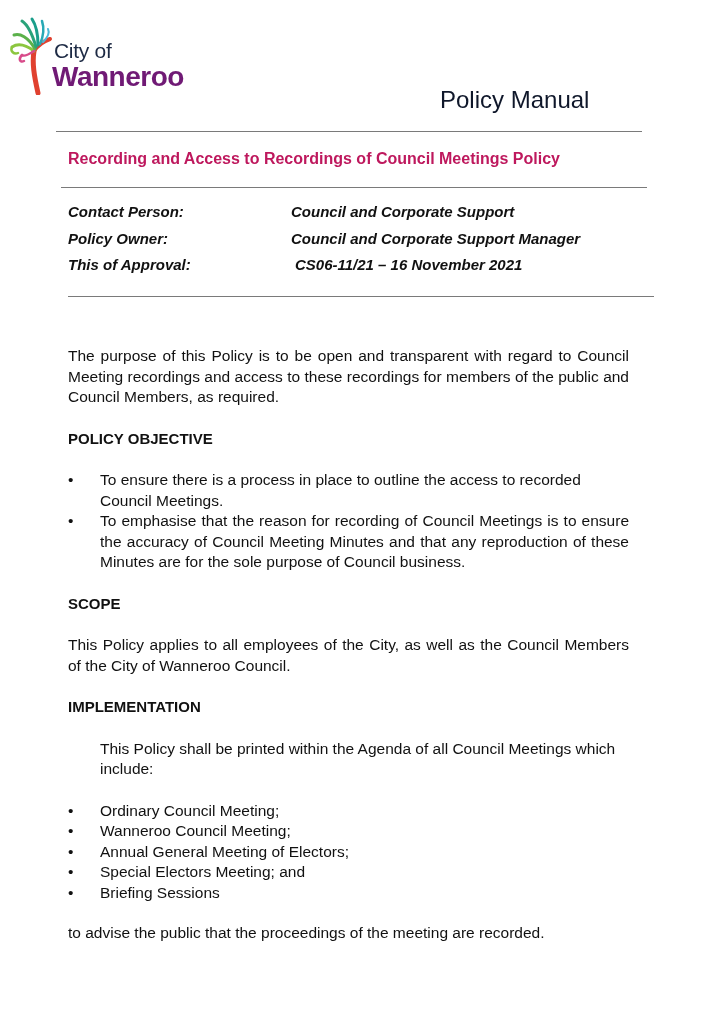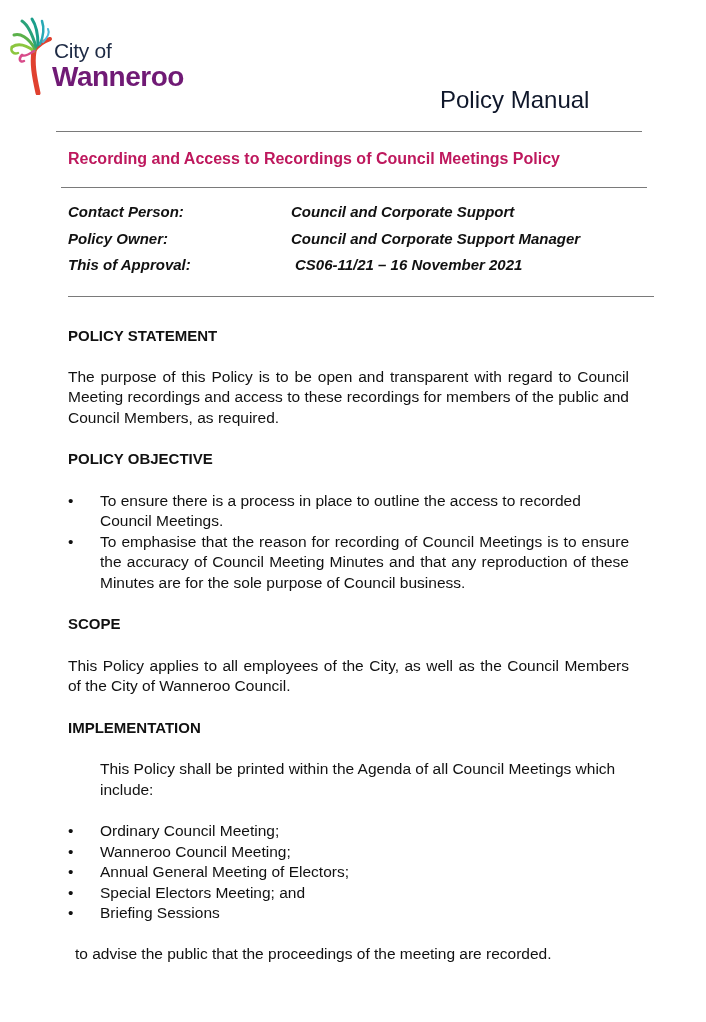--- a/index.html
+++ b/index.html
@@ -65,21 +65,20 @@
   </div>
   <div class="meta-row">
     <span class="meta-label">This of Approval:</span>
     <span class="meta-value meta-value-date">CS06-11/21 – 16 November 2021</span>
   </div>
 </div>
 
 <div class="rule" style="left:68px; top:296px; width:586px;"></div>
 
 <div class="content">
-  <p class="heading">POLICY STATEMENT</p>
   <div style="height:20px"></div>
   <p class="para">The purpose of this Policy is to be open and transparent with regard to Council Meeting recordings and access to these recordings for members of the public and Council Members, as required.</p>
   <div style="height:21px"></div>
 
   <p class="heading">POLICY OBJECTIVE</p>
   <div style="height:21px"></div>
   <ul class="bullets">
     <li>
       <span class="dot">•</span>
       <span style="display:block; padding-right:48px;">To ensure there is a process in place to outline the access to recorded Council Meetings.</span>
@@ -101,14 +100,14 @@
   <p class="para" style="text-align:left;margin-left:32px;">This Policy shall be printed within the Agenda of all Council Meetings which include:</p>
   <div style="height:21px"></div>
   <ul class="bullets">
     <li><span class="dot">•</span><span>Ordinary Council Meeting;</span></li>
     <li><span class="dot">•</span><span>Wanneroo Council Meeting;</span></li>
     <li><span class="dot">•</span><span>Annual General Meeting of Electors;</span></li>
     <li><span class="dot">•</span><span>Special Electors Meeting; and</span></li>
     <li><span class="dot">•</span><span>Briefing Sessions</span></li>
   </ul>
   <div style="height:20px"></div>
-  <p class="para" style="text-align:left;margin-left:7px;">to advise the public that the proceedings of the meeting are recorded.</p>
+  <p class="para" style="text-align:left;">to advise the public that the proceedings of the meeting are recorded.</p>
 </div>
 
 </body></html>

